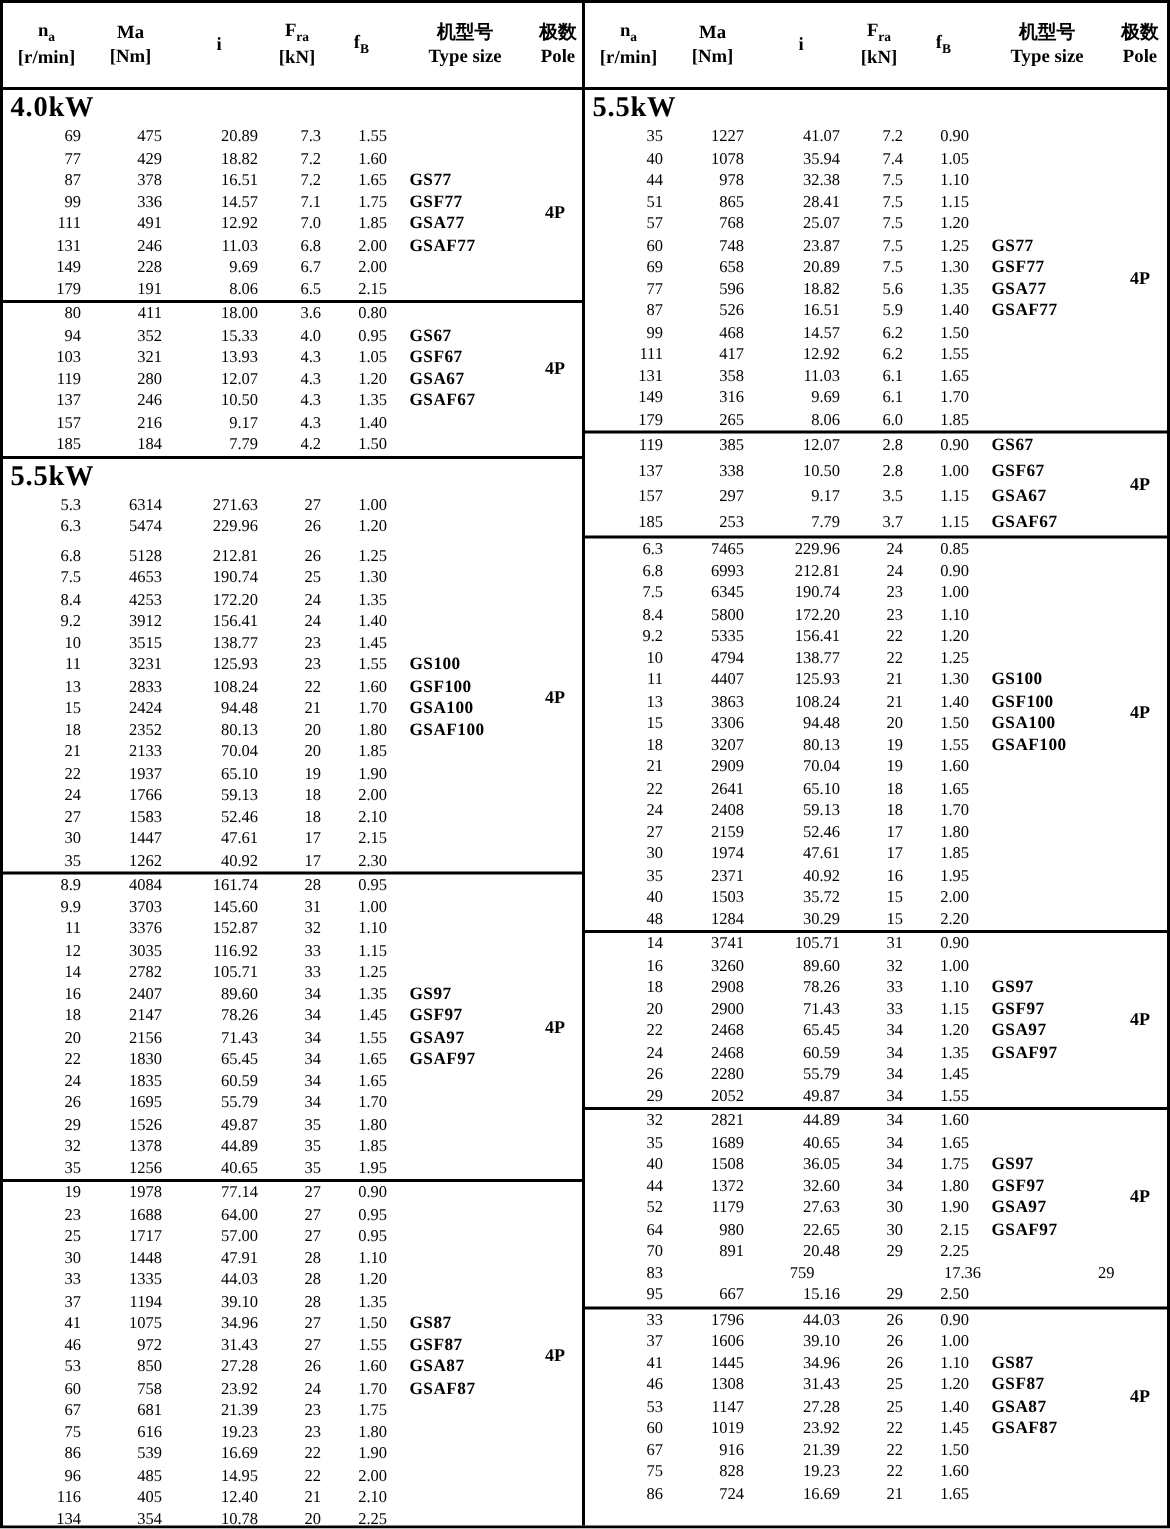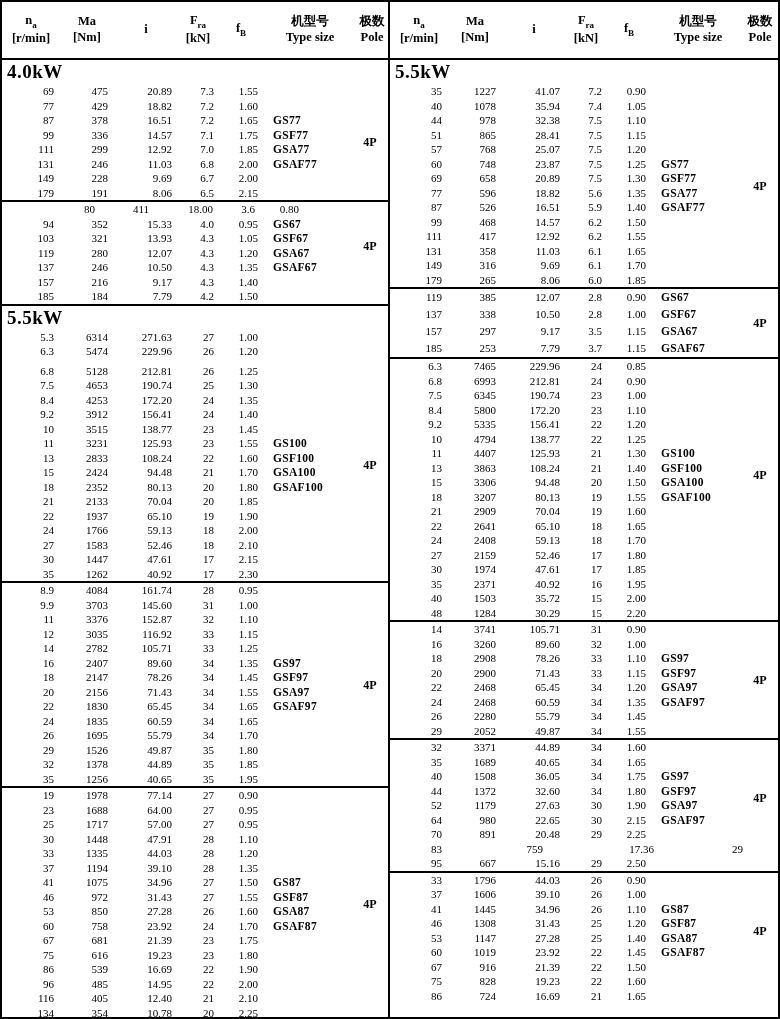--- a/index.html
+++ b/index.html
@@ -90,21 +90,21 @@
           <div class="row" style="line-height: 14.5px; height: 14.5px;">
             <span class="c c0">99</span>
             <span class="c c1">336</span>
             <span class="c c2">14.57</span>
             <span class="c c3">7.1</span>
             <span class="c c4">1.75</span>
             <span class="c model">GSF77</span>
           </div>
           <div class="row" style="line-height: 14.5px; height: 14.5px;">
             <span class="c c0">111</span>
-            <span class="c c1">299</span>
+            <span class="c c1">491</span>
             <span class="c c2">12.92</span>
             <span class="c c3">7.0</span>
             <span class="c c4">1.85</span>
             <span class="c model">GSA77</span>
           </div>
           <div class="row" style="line-height: 14.5px; height: 14.5px;">
             <span class="c c0">131</span>
             <span class="c c1">246</span>
             <span class="c c2">11.03</span>
             <span class="c c3">6.8</span>
@@ -123,21 +123,21 @@
             <span class="c c0">179</span>
             <span class="c c1">191</span>
             <span class="c c2">8.06</span>
             <span class="c c3">6.5</span>
             <span class="c c4">2.15</span>
             <span class="c model"></span>
           </div>
           <span class="pole" style="top: 58px;">4P</span>
         </div>
         <div class="block rule">
-          <div class="row" style="line-height: 14.5px; height: 14.5px; padding-left: 41px;">
+          <div class="row" style="line-height: 14.5px; height: 14.5px;">
             <span class="c c0">80</span>
             <span class="c c1">411</span>
             <span class="c c2">18.00</span>
             <span class="c c3">3.6</span>
             <span class="c c4">0.80</span>
             <span class="c model"></span>
           </div>
           <div class="row" style="line-height: 14.5px; height: 14.5px;">
             <span class="c c0">94</span>
             <span class="c c1">352</span>
@@ -973,21 +973,21 @@
             <span class="c c2">49.87</span>
             <span class="c c3">34</span>
             <span class="c c4">1.55</span>
             <span class="c model"></span>
           </div>
           <span class="pole" style="top: 58px;">4P</span>
         </div>
         <div class="block rule">
           <div class="row" style="line-height: 14.5px; height: 14.5px;">
             <span class="c c0">32</span>
-            <span class="c c1">3371</span>
+            <span class="c c1">2821</span>
             <span class="c c2">44.89</span>
             <span class="c c3">34</span>
             <span class="c c4">1.60</span>
             <span class="c model"></span>
           </div>
           <div class="row" style="line-height: 14.5px; height: 14.5px;">
             <span class="c c0">35</span>
             <span class="c c1">1689</span>
             <span class="c c2">40.65</span>
             <span class="c c3">34</span>

